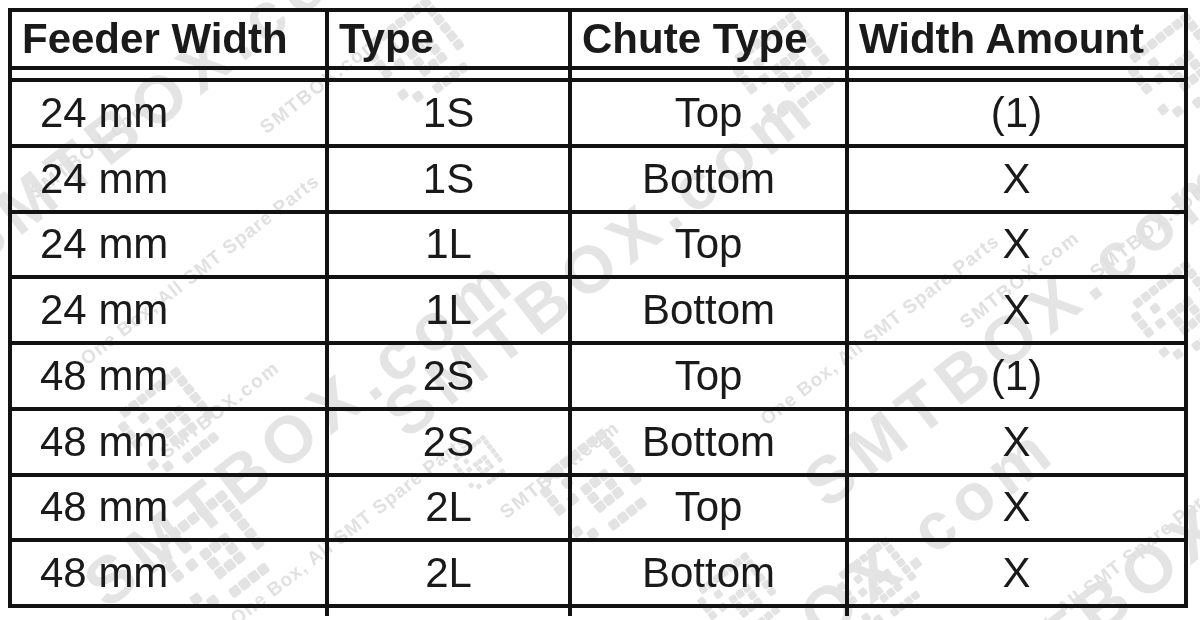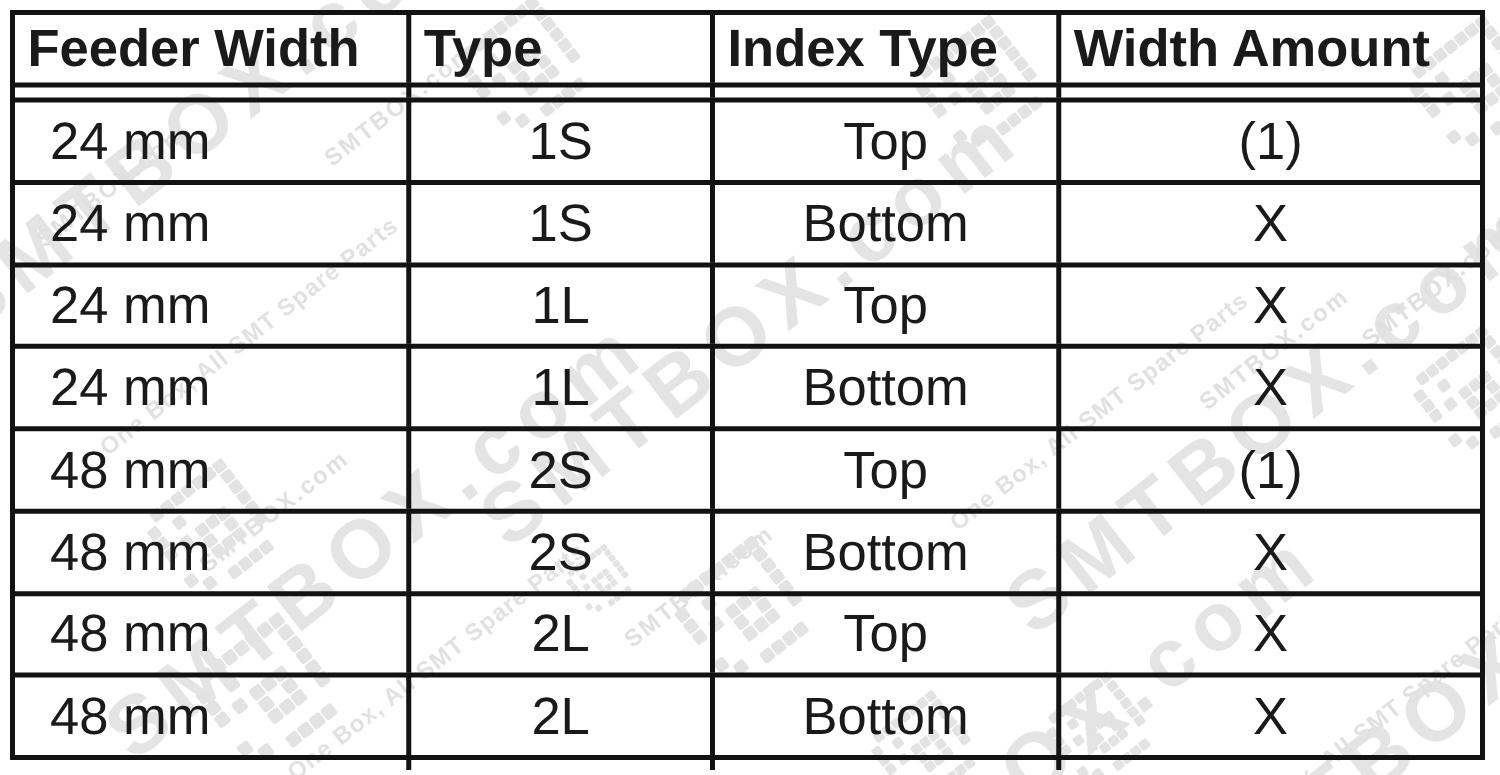--- a/index.html
+++ b/index.html
@@ -166,21 +166,21 @@
         <svg width="80" height="80">
           <use href="#qr-logo"></use>
         </svg>
       </span>
   </div>
 
   <div class="tbl">
 
     <div class="cell h">Feeder Width</div>
     <div class="cell h vline">Type</div>
-    <div class="cell h vline">Index Type</div>
+    <div class="cell h vline">Chute Type</div>
     <div class="cell h vline">Width Amount</div>
 
     <div class="cell hline"></div>
     <div class="cell hline vline"></div>
     <div class="cell hline vline"></div>
     <div class="cell hline vline"></div>
 
     <div class="cell left hline">24 mm</div>
     <div class="cell hline vline">1S</div>
     <div class="cell hline vline">Top</div>

